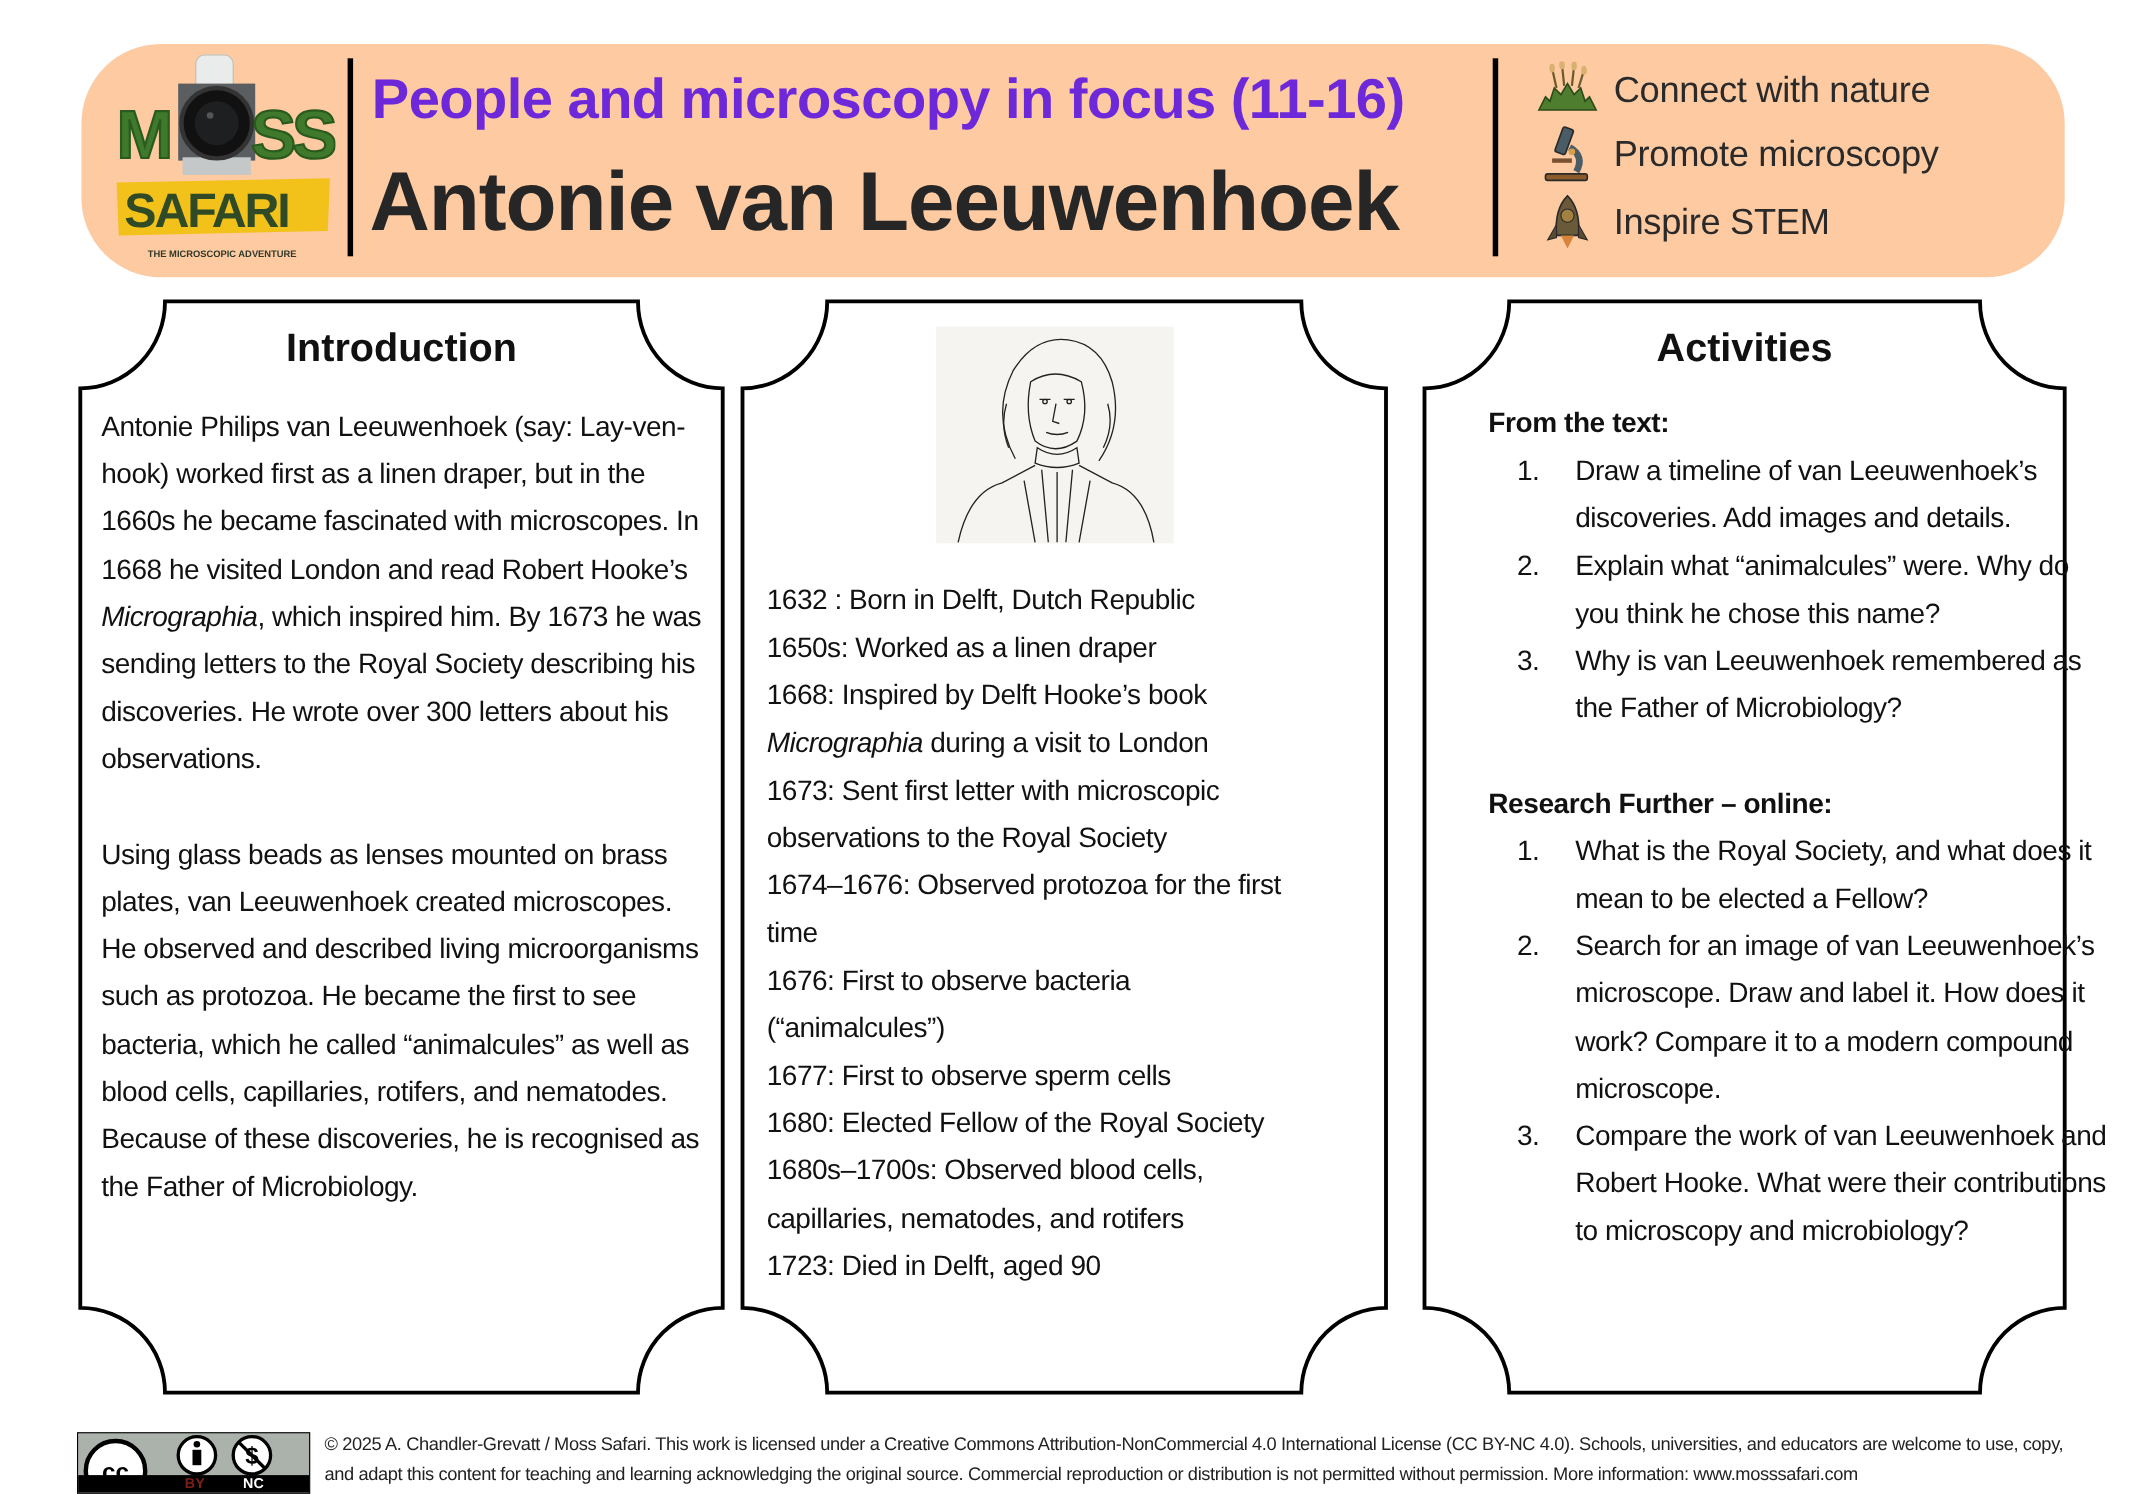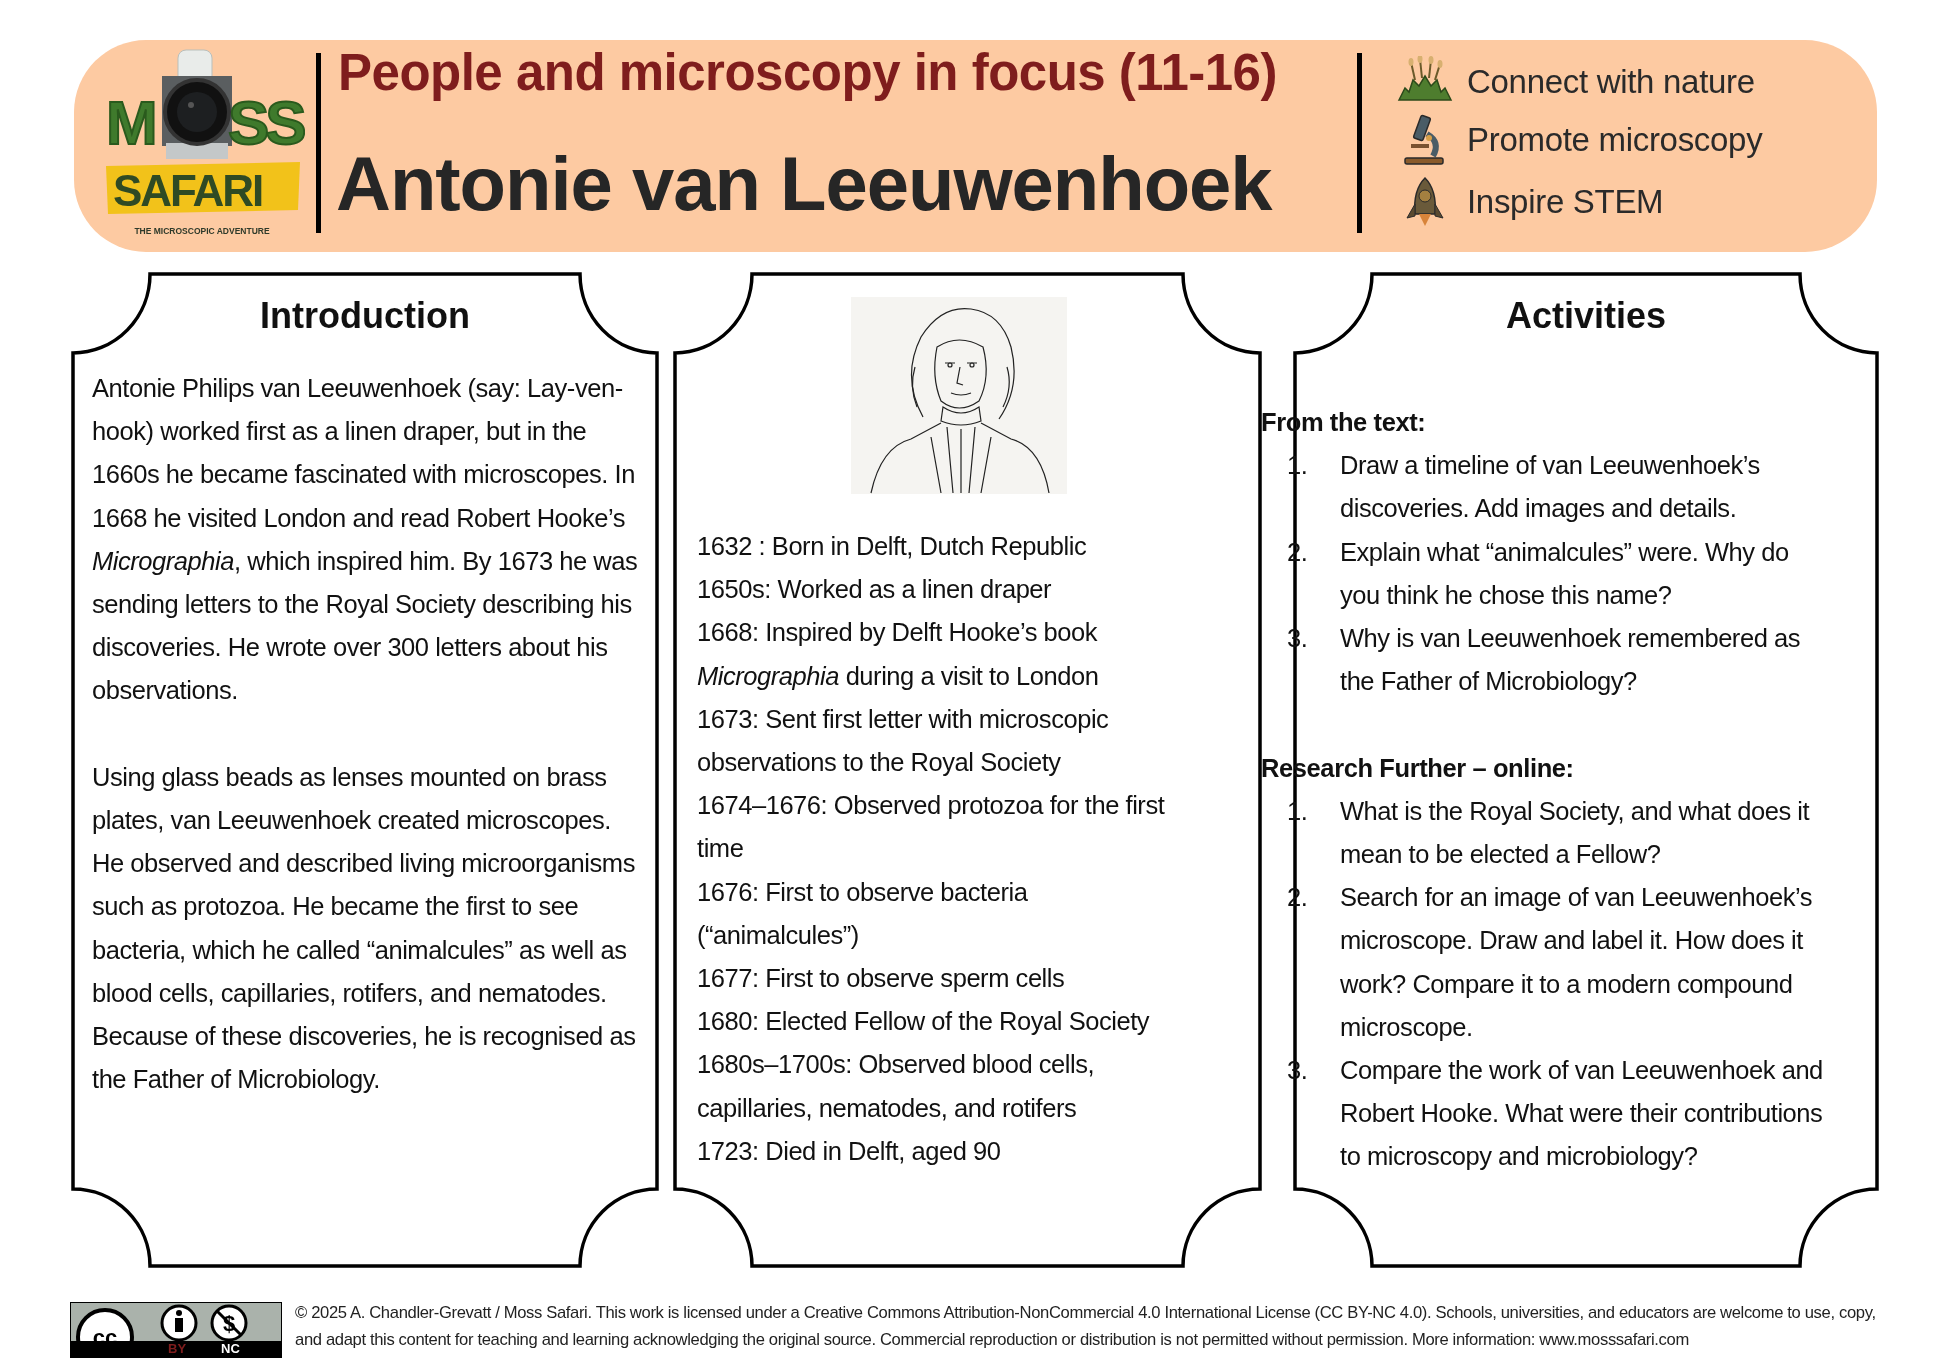--- a/index.html
+++ b/index.html
@@ -1,21 +1,21 @@
 <!DOCTYPE html>
 <html><head>
 <meta charset="utf-8">
 <style>
   html, body { margin:0; padding:0; background:#ffffff; }
   body { width:1946px; height:1358px; position:relative; overflow:hidden; font-family:"Liberation Sans", sans-serif; color:#111; }
   .abs { position:absolute; }
   
   .header-band { left:74px; top:40px; width:1803px; height:212px; background:#fdcaa2; border-radius:72px; }
   .divider { width:5px; background:#000; }
-  .subtitle { left:338px; top:43px; font-size:51px; font-weight:bold; color:#7f1d1d; white-space:nowrap; letter-spacing:-0.5px; }
+  .subtitle { left:338px; top:60px; font-size:51px; font-weight:bold; color:#6d28d9; white-space:nowrap; letter-spacing:-0.5px; }
   .main-title { left:336px; top:140px; font-size:76px; font-weight:bold; color:#262626; white-space:nowrap; letter-spacing:-1px;text-align:center; }
   .goal { left:1397px; width:480px; height:52px; display:flex; align-items:center; }
   .goal-icon { width:56px; height:52px; display:flex; align-items:center; justify-content:center; }
   .goal-text { margin-left:14px; font-size:33px; color:#2a2a2a; white-space:nowrap; letter-spacing:-0.3px; }
   
   .logo { left:100px; top:48px; width:205px; height:192px; }
   
   svg.panels { left:0; top:0; width:1946px; height:1358px; pointer-events:none; }
   .panel-title { font-size:36px; font-weight:bold; color:#111; text-align:center; white-space:nowrap; }
   .body-text { font-size:25.5px; line-height:43.2px; color:#111; letter-spacing:-0.45px; }
@@ -150,21 +150,21 @@
   <div class="timeline-line">1676: First to observe bacteria</div>
   <div class="timeline-line">(“animalcules”)</div>
   <div class="timeline-line">1677: First to observe sperm cells</div>
   <div class="timeline-line">1680: Elected Fellow of the Royal Society</div>
   <div class="timeline-line">1680s–1700s: Observed blood cells,</div>
   <div class="timeline-line">capillaries, nematodes, and rotifers</div>
   <div class="timeline-line">1723: Died in Delft, aged 90</div>
 </div>
 
 <div class="abs panel-title" style="left:1372px; top:295px; width:428px;">Activities</div>
-<div class="abs" style="left:1261px; top:364px; width:572px;margin-top:37px;">
+<div class="abs" style="left:1353px; top:364px; width:572px;">
   <div class="act-heading">From the text:</div>
   <ol class="act-list" style="margin-left:26px;">
     <li class="act-item"><span class="act-num">1.</span><span>Draw a timeline of van Leeuwenhoek’s discoveries. Add images and details.</span></li>
     <li class="act-item"><span class="act-num">2.</span><span>Explain what “animalcules” were. Why do you think he chose this name?</span></li>
     <li class="act-item"><span class="act-num">3.</span><span>Why is van Leeuwenhoek remembered as the Father of Microbiology?</span></li>
   </ol>
   <div class="act-heading" style="margin-top:43.2px;">Research Further – online:</div>
   <ol class="act-list" style="margin-left:26px;">
     <li class="act-item"><span class="act-num">1.</span><span>What is the Royal Society, and what does it mean to be elected a Fellow?</span></li>
     <li class="act-item"><span class="act-num">2.</span><span>Search for an image of van Leeuwenhoek’s microscope. Draw and label it. How does it work? Compare it to a modern compound microscope.</span></li>

